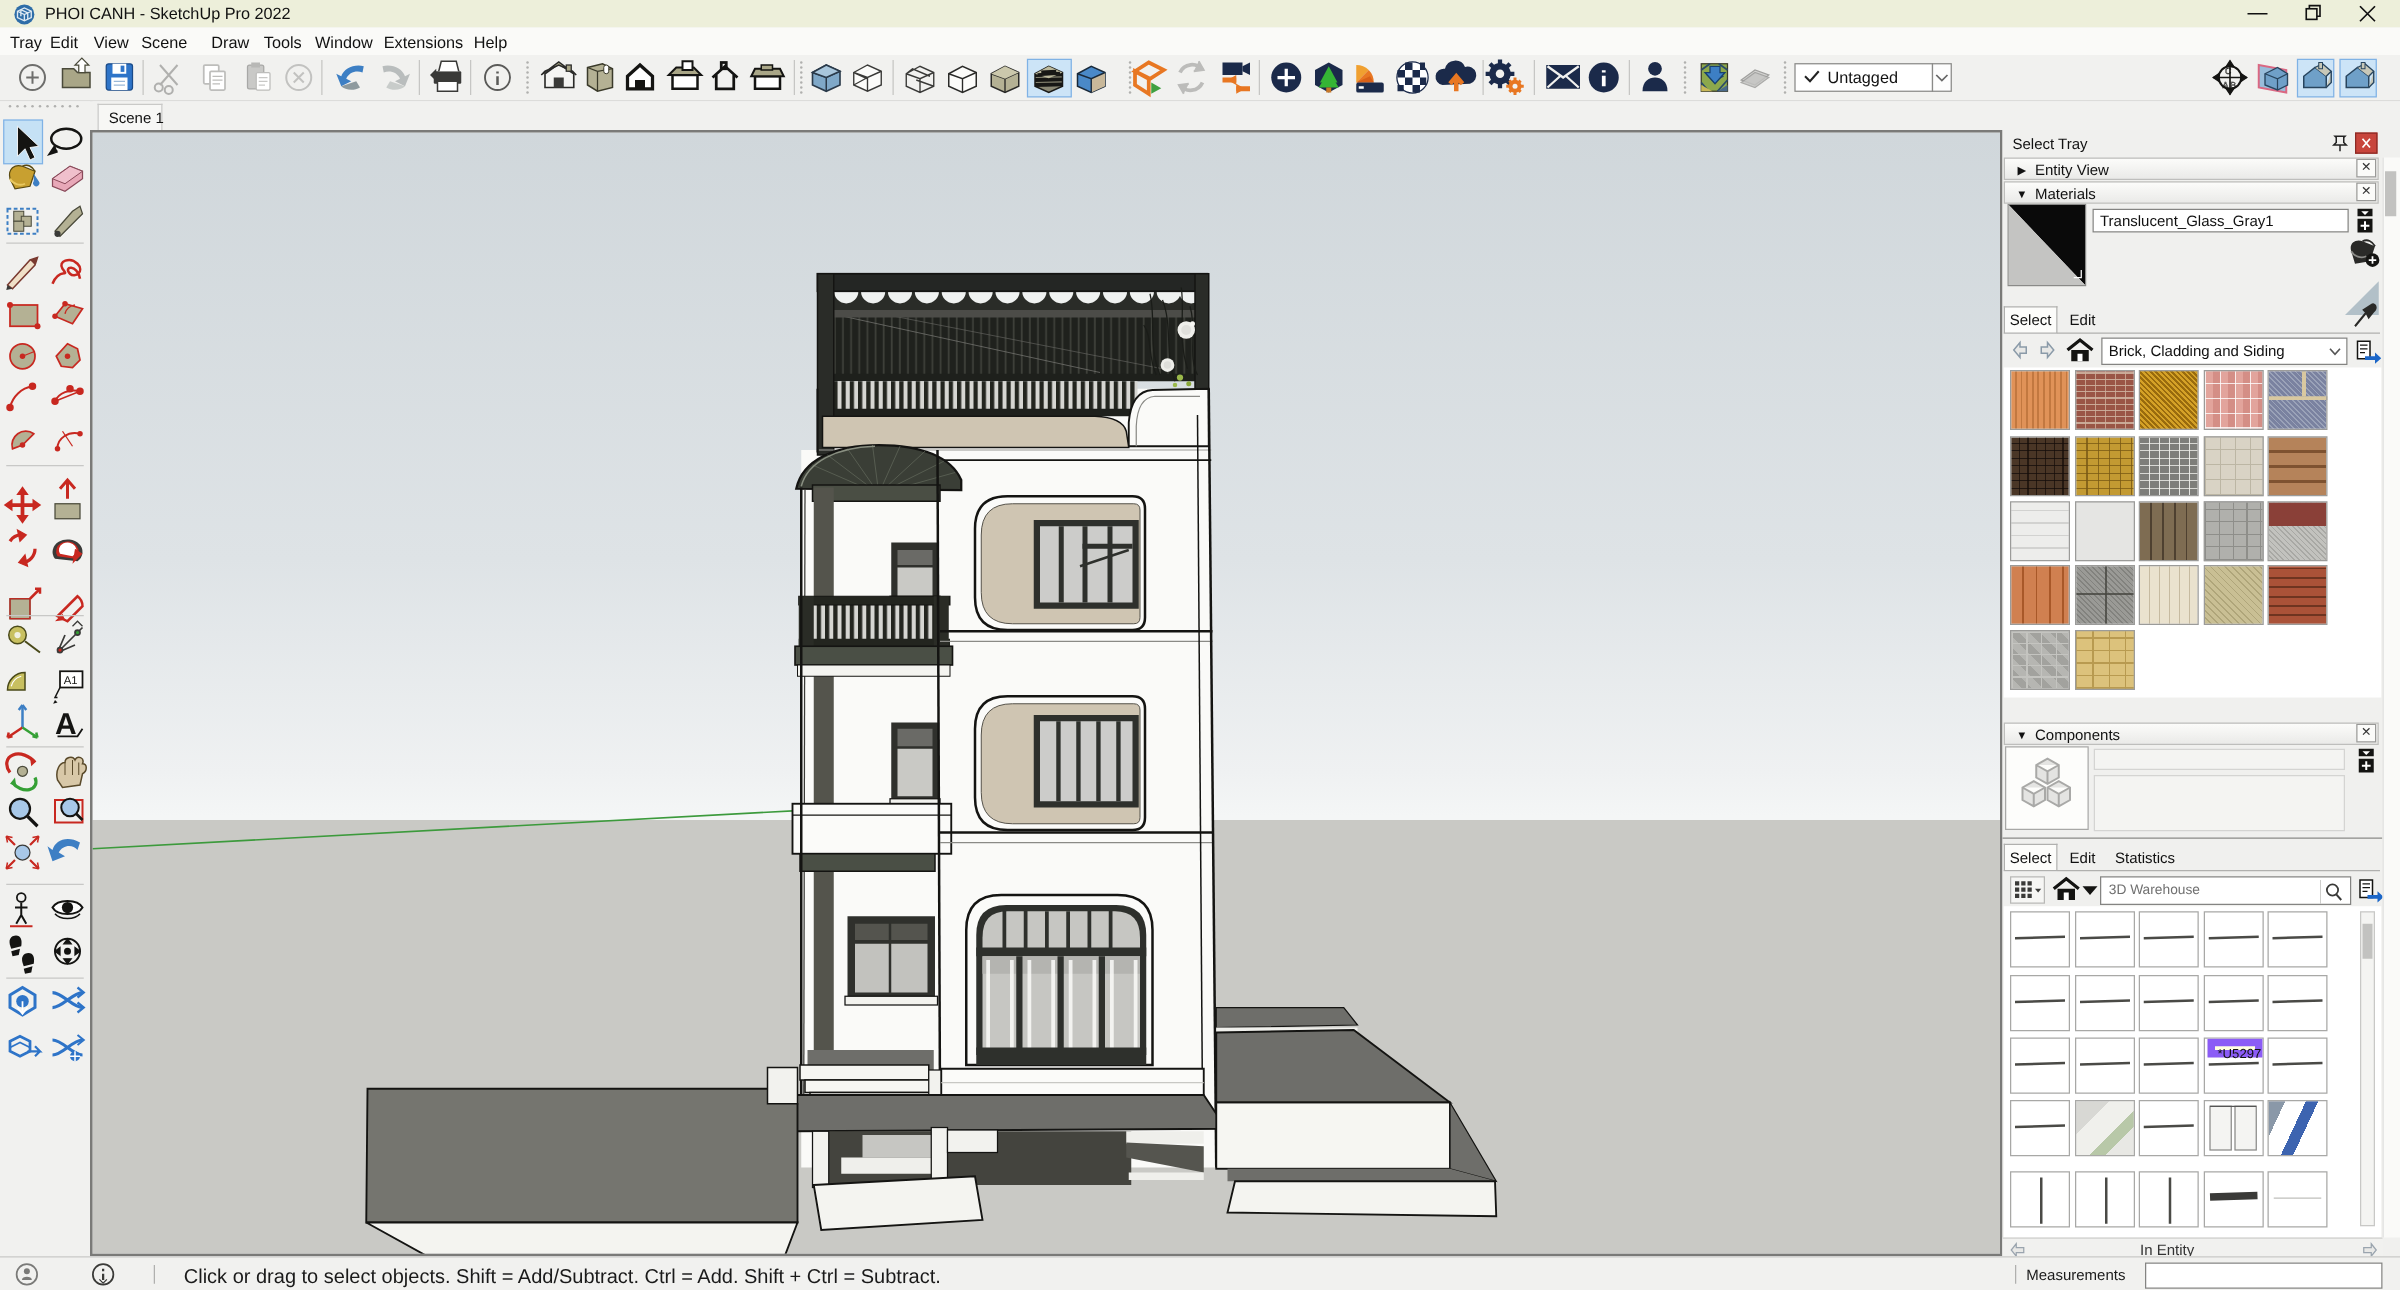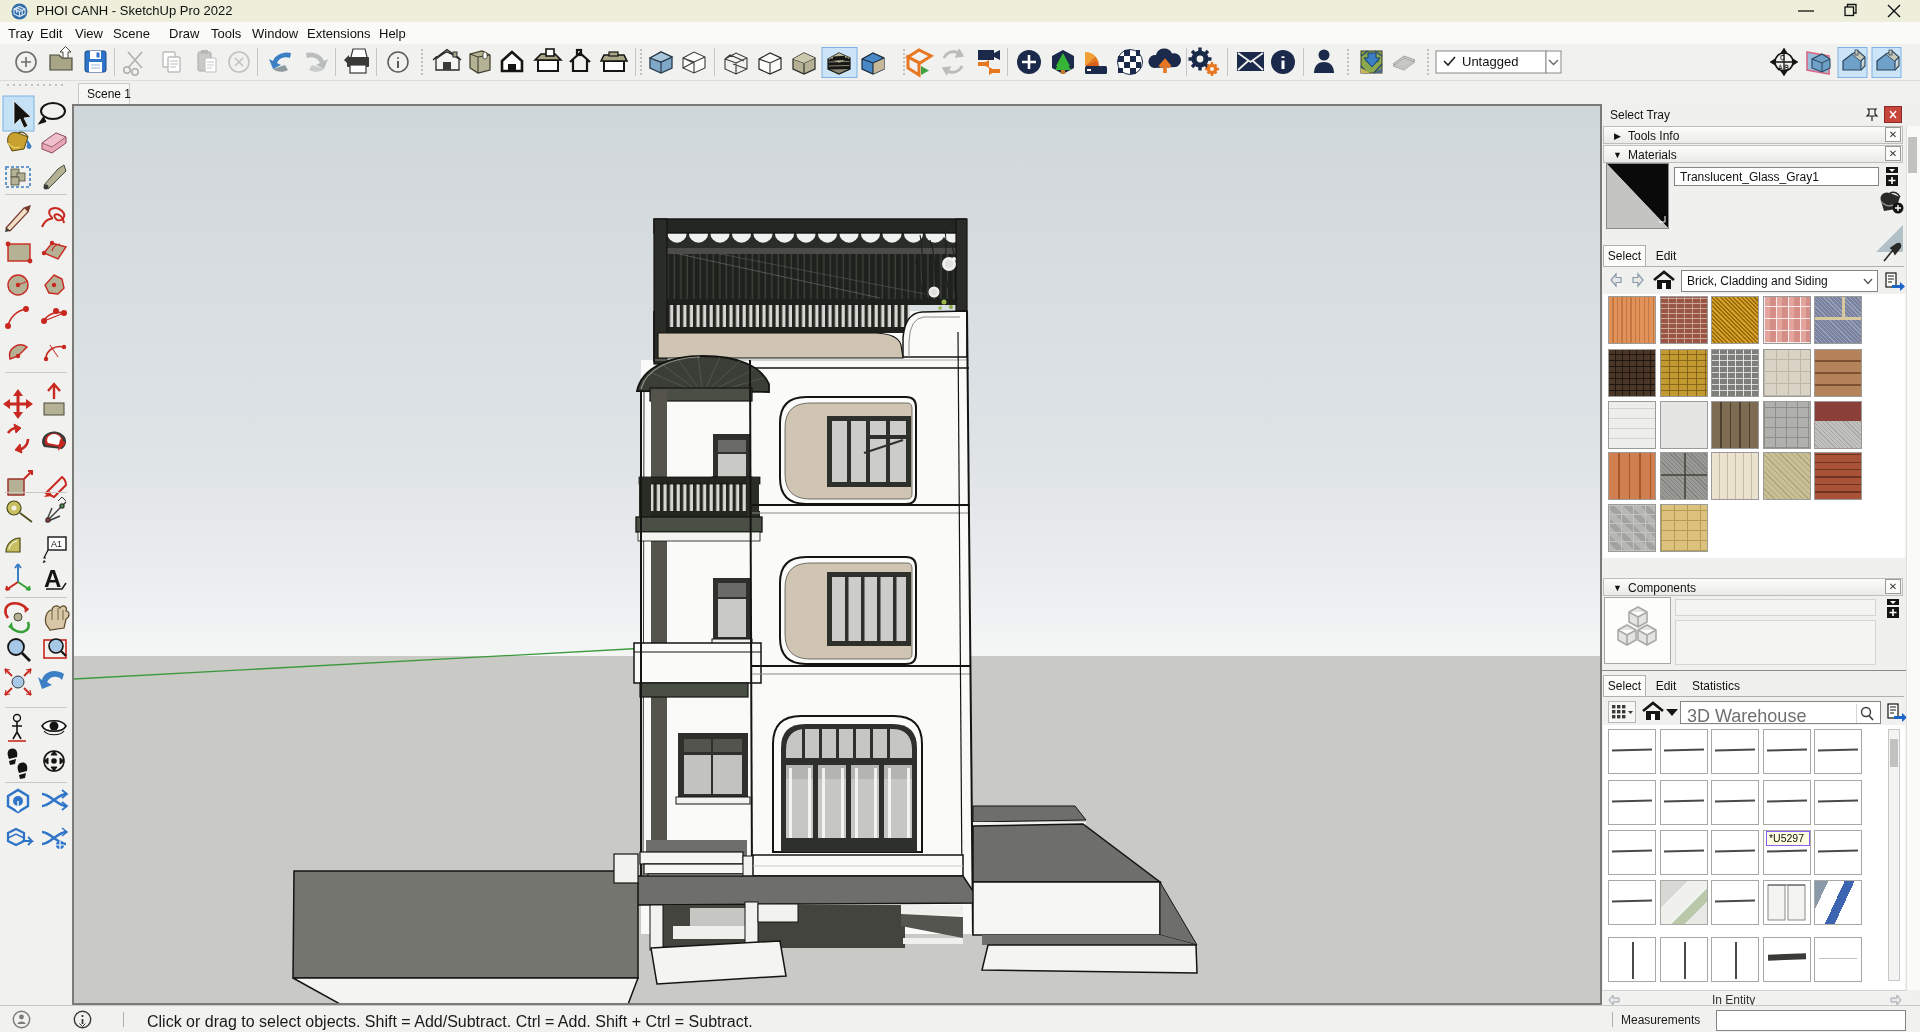--- a/index.html
+++ b/index.html
@@ -823,21 +823,21 @@
   <div class="abs" style="left:8px;top:4px;font-size:12px;color:#111">Select Tray</div>
   <svg class="abs" style="left:263px;top:4px" width="14" height="14" viewBox="0 0 14 14">
       <path d="M6 1 L11 1 L10 2 L10 6 L12 8 L2 8 L4 6 L4 2 L3 1 Z M7 8 L7 13" stroke="#222" stroke-width="1.2" fill="none"></path>
     </svg>
   <div class="abs" style="left:282px;top:2px;width:18px;height:17px;background:#C8453C;border:1px solid #8A2A24"><svg width="16" height="15" viewBox="0 0 16 15">
         <path d="M5 4 L11 11 M11 4 L5 11" stroke="#FFF" stroke-width="1.4"></path>
       </svg></div>
 
   <div class="hdrbar" style="top:22px">
       <span style="position:absolute;left:10px;top:4px;font-size:9px">▶</span>
-      <span style="position:absolute;left:24px;top:2px">Tools Info</span>
+      <span style="position:absolute;left:24px;top:2px">Entity View</span>
     </div>
   <div class="xbtn" style="top:23px">✕</div>
   <div class="hdrbar" style="top:41px">
       <span style="position:absolute;left:9px;top:4px;font-size:9px">▼</span>
       <span style="position:absolute;left:24px;top:2px">Materials</span>
     </div>
   <div class="xbtn" style="top:42px">✕</div>
 
   <div class="abs" style="left:4px;top:59px;width:63px;height:66px;background:#FFF;border:1px solid #8A8A88">
     <svg width="61" height="64">
@@ -960,21 +960,21 @@
       </svg>
   </div>
   <svg class="abs" style="left:39px;top:597px" width="24" height="22" viewBox="0 0 24 22">
       <path d="M2 10 L12 2 L22 10" fill="none" stroke="#141412" stroke-width="2.6"></path>
       <rect x="5" y="10" width="14" height="9" fill="#141412"></rect>
       <rect x="10" y="13" width="4" height="6" fill="#FFF"></rect>
     </svg>
   <svg class="abs" style="left:62px;top:597px" width="16" height="22" viewBox="0 0 16 22">
       <path d="M2 8 L14 8 L8 15 Z" fill="#141412"></path>
     </svg>
-  <div class="tfield" style="left:78px;top:597px;width:201px;height:23px;padding:4px 0 0 6px;font-size:18px;color:#707070">3D Warehouse
+  <div class="tfield" style="left:78px;top:597px;width:201px;height:23px;padding:4px 0 0 6px;font-size:11px;color:#707070">3D Warehouse
     <svg style="position:absolute;right:2px;top:2px" width="22" height="19" viewBox="0 0 22 19">
         <line x1="0" y1="0" x2="0" y2="19" stroke="#B0B0AE"></line>
         <circle cx="10" cy="8" r="4.5" fill="none" stroke="#3A3A38" stroke-width="1.4"></circle>
         <line x1="13" y1="11.5" x2="17" y2="16" stroke="#3A3A38" stroke-width="1.6"></line>
       </svg>
   </div>
   <svg class="abs" style="left:284px;top:597px" width="21" height="23" viewBox="0 0 21 23">
       <rect x="2" y="3" width="10" height="14" fill="#FFF" stroke="#141412" stroke-width="1.2"></rect>
       <path d="M4 6h6M4 9h6M4 12h4" stroke="#141412" stroke-width="1"></path>
       <path d="M8 18 L16 18 L16 21 L21 16.5 L16 12 L16 15 L8 15 Z" fill="#1B66C8"></path>
@@ -1009,21 +1009,21 @@
   <div class="comp v" style="left:58px;top:833px"></div>
   <div class="comp v" style="left:109px;top:833px"></div>
   <div class="comp bar" style="left:161px;top:833px"></div>
   <div class="comp ph" style="left:212px;top:833px">
       <div style="position:absolute;left:4px;right:4px;top:20px;height:1px;background:#C0C0BC"></div>
     </div>
 
   <div class="abs" style="left:286px;top:625px;width:12px;height:252px;background:#F4F4F2;border:1px solid #C8C8C6"></div>
   <div class="abs" style="left:288px;top:635px;width:8px;height:28px;background:#C2C2C0"></div>
 
-  <div class="abs" style="left:164px;top:727px;width:44px;height:15px;background:#FFFFE1;border:1px solid #8b5cf6;font-size:10.5px;color:#111;padding-left:2px">*U5297</div>
+  <div class="abs" style="left:164px;top:727px;width:44px;height:15px;background:#FFFFE1;border:6px solid #8b5cf6;font-size:10.5px;color:#111;padding-left:2px">*U5297</div>
 
   <div class="abs" style="left:0;top:886px;width:304px;height:18px;background:#F1F1EF;border-top:1px solid #D0D0CE">
     <svg class="abs" style="left:5px;top:2px" width="16" height="14" viewBox="0 0 16 14">
         <path d="M6 2 L2 7 L6 12 L6 9 L12 9 L12 5 L6 5 Z" fill="#E8E8E6" stroke="#9AA4AE" stroke-width="1"></path>
       </svg>
     <div class="abs" style="left:110px;top:2px;font-size:12px;color:#333">In Entity</div>
     <svg class="abs" style="left:285px;top:2px" width="16" height="14" viewBox="0 0 16 14">
         <path d="M10 2 L14 7 L10 12 L10 9 L4 9 L4 5 L10 5 Z" fill="#E8E8E6" stroke="#9AA4AE" stroke-width="1"></path>
       </svg>
   </div>

